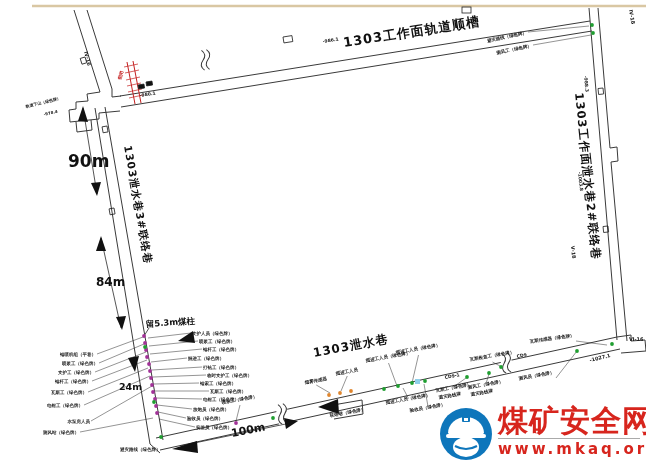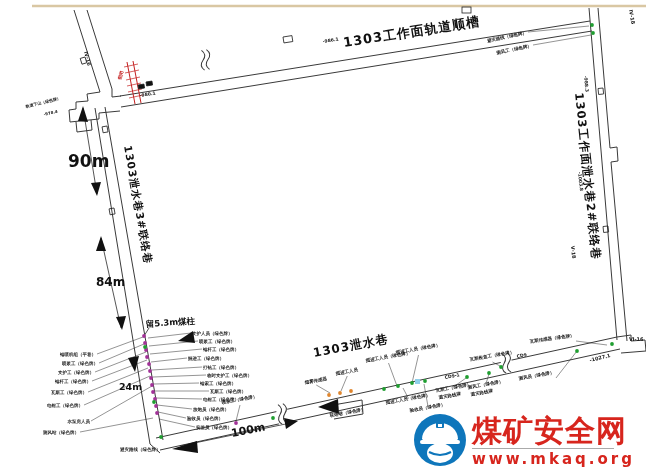--- a/index.html
+++ b/index.html
@@ -5,21 +5,21 @@
   html,body{margin:0;padding:0;background:#ffffff;}
   body{font-family:"DejaVu Sans","Liberation Sans",sans-serif;}
   #stage{position:relative;width:646px;height:468px;background:#ffffff;overflow:hidden;}
   svg{position:absolute;left:0;top:0;}
   .tun{stroke:#3a3a3a;stroke-width:1;fill:none;}
   .dim{stroke:#2a2a2a;stroke-width:0.8;fill:none;}
   .name{fill:#111;font-weight:bold;letter-spacing:1px;}
   .dimtxt{fill:#111;font-weight:bold;}
   .seal{stroke:#c42020;stroke-width:1;fill:none;}
   .sealtick{stroke:#c42020;stroke-width:0.7;fill:none;}
-  .wm{position:absolute;left:412px;top:406px;width:208px;height:62px;display:flex;align-items:flex-end;}
+  .wm{position:absolute;left:438px;top:406px;width:208px;height:62px;display:flex;align-items:flex-start;}
   .wm-logo{position:static;width:56px;height:56px;flex:0 0 56px;}
   .wm-text{margin-left:4px;display:flex;flex-direction:column;align-items:flex-start;}
   .wm-name{font-size:30px;font-weight:bold;line-height:30px;letter-spacing:1px;white-space:nowrap;}
   .wm-line{width:142px;height:1px;background:#aaaaaa;margin:2px 0 1px 0;}
   .wm-url{font-size:15px;font-weight:bold;letter-spacing:3px;white-space:nowrap;}
 </style>
 </head>
 <body>
 
 <div id="stage">

